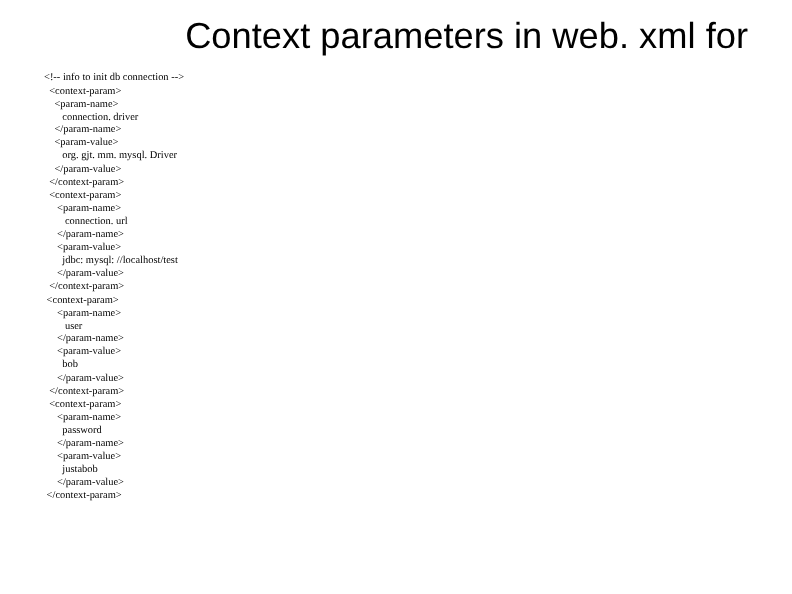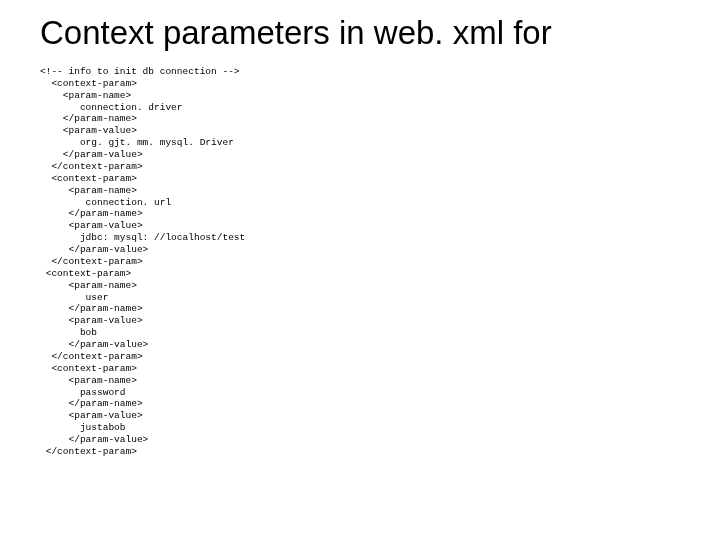--- a/index.html
+++ b/index.html
@@ -15,26 +15,26 @@
   .slide {
     width: 720px;
     height: 540px;
     position: relative;
     box-sizing: border-box;
     padding: 10px 40px 20px 40px;
   }
   .title {
     font-size: 33px;
     line-height: 1.15;
-    text-align: left;
+    text-align: right;
     margin: 4px 0 14px 0;
     font-weight: 400;
   }
   .code {
-    font-family: Liberation Mono, monospace;
+    font-family: Liberation Serif, serif;
     font-size: 9.5px;
     line-height: 1.25;
     white-space: pre;
     color: #000;
   }
 </style>
 </head>
 <body>
 
 <div class="slide">

